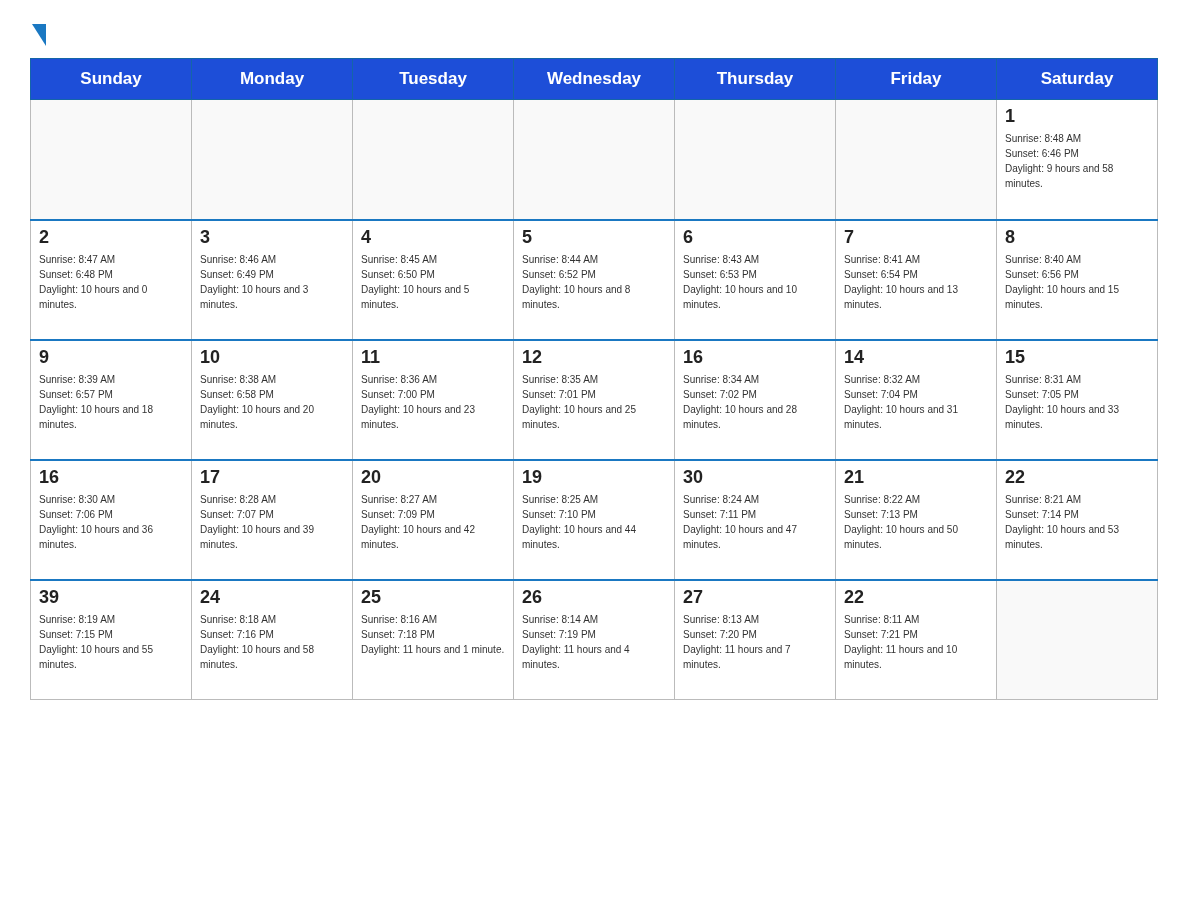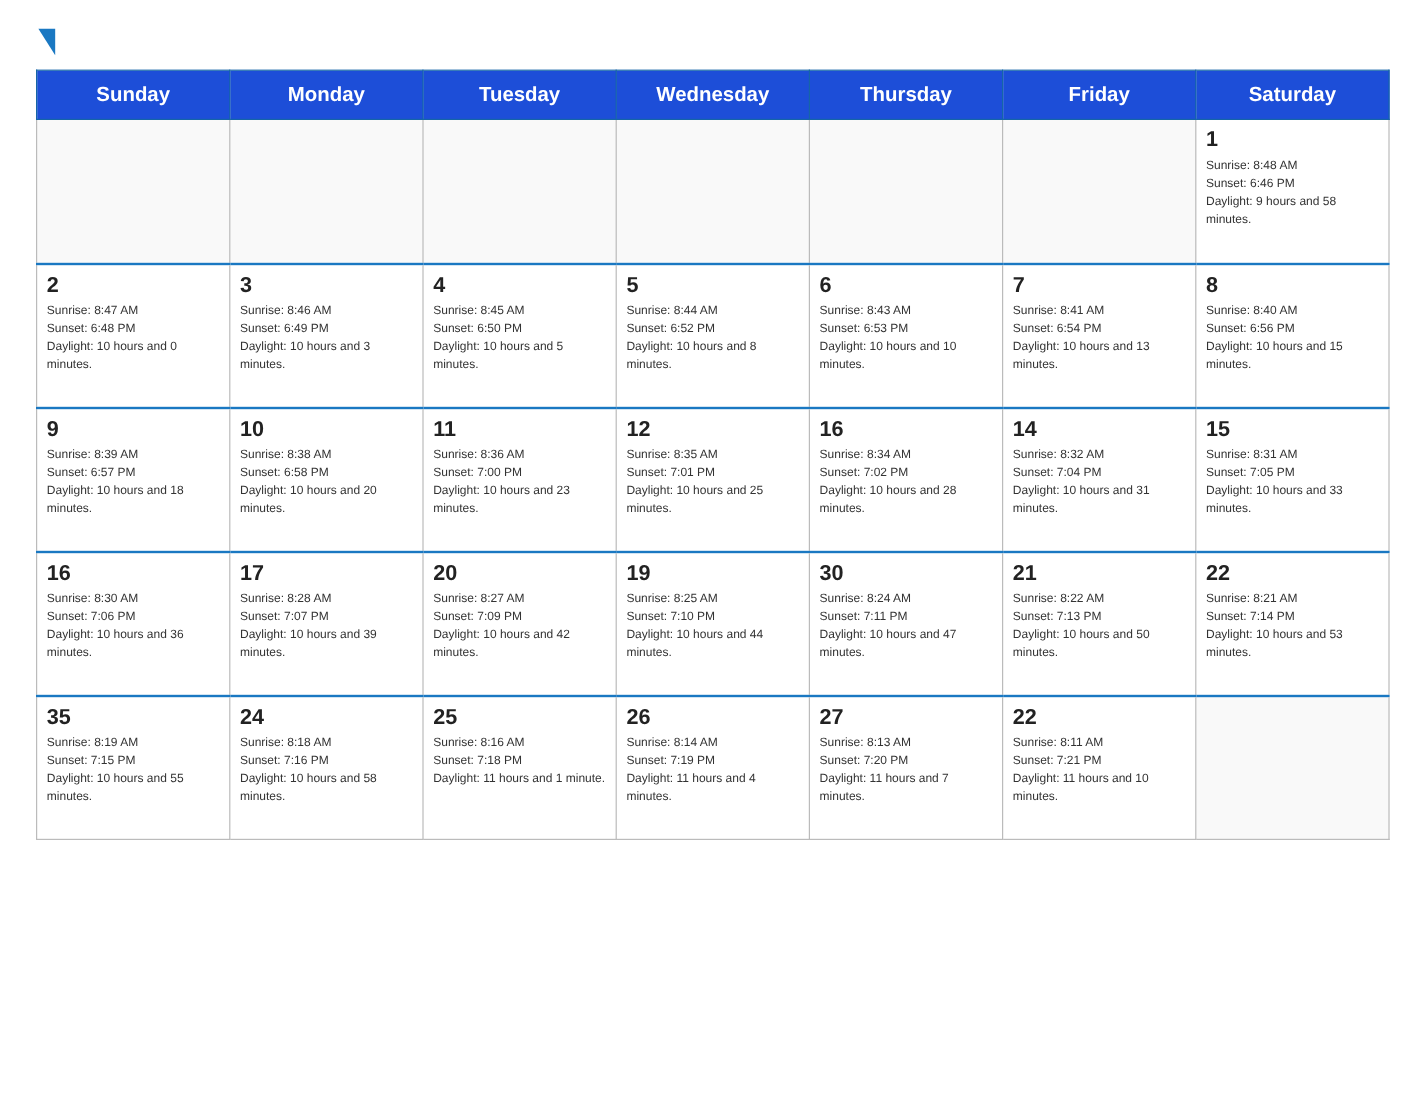--- a/index.html
+++ b/index.html
@@ -228,21 +228,21 @@
           <div class="day-number">21</div>
           <div class="day-info">Sunrise: 8:22 AM<br>Sunset: 7:13 PM<br>Daylight: 10 hours and 50 minutes.</div>
         </td>
         <td>
           <div class="day-number">22</div>
           <div class="day-info">Sunrise: 8:21 AM<br>Sunset: 7:14 PM<br>Daylight: 10 hours and 53 minutes.</div>
         </td>
       </tr>
       <tr class="row-divider">
         <td>
-          <div class="day-number">35</div>
+          <div class="day-number">39</div>
           <div class="day-info">Sunrise: 8:19 AM<br>Sunset: 7:15 PM<br>Daylight: 10 hours and 55 minutes.</div>
         </td>
         <td>
           <div class="day-number">24</div>
           <div class="day-info">Sunrise: 8:18 AM<br>Sunset: 7:16 PM<br>Daylight: 10 hours and 58 minutes.</div>
         </td>
         <td>
           <div class="day-number">25</div>
           <div class="day-info">Sunrise: 8:16 AM<br>Sunset: 7:18 PM<br>Daylight: 11 hours and 1 minute.</div>
         </td>

